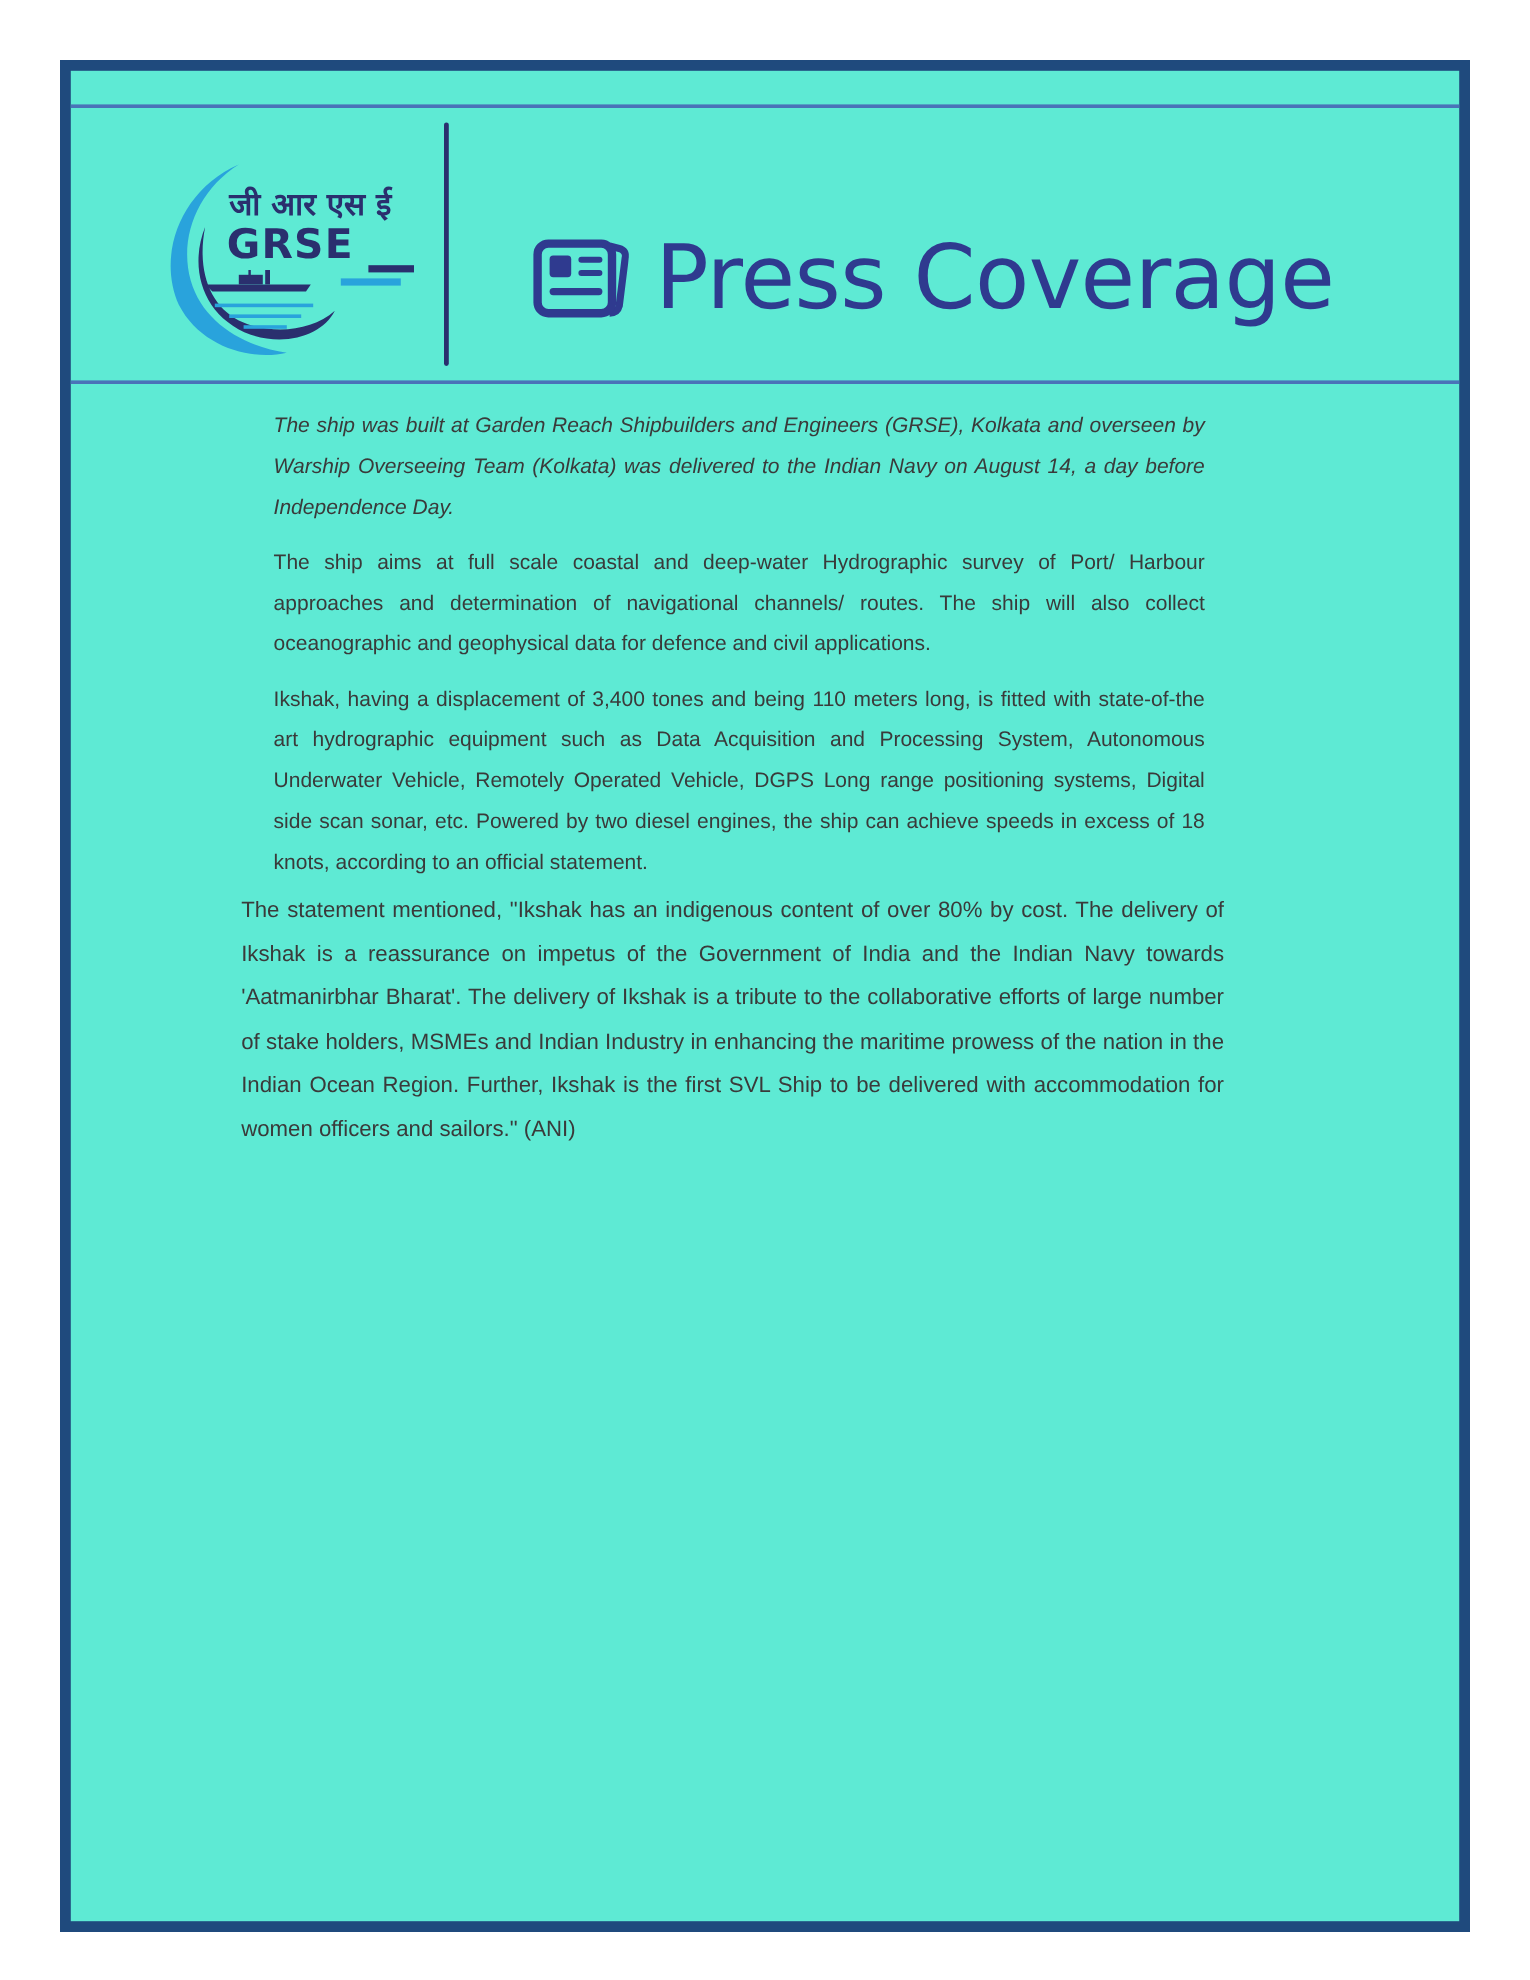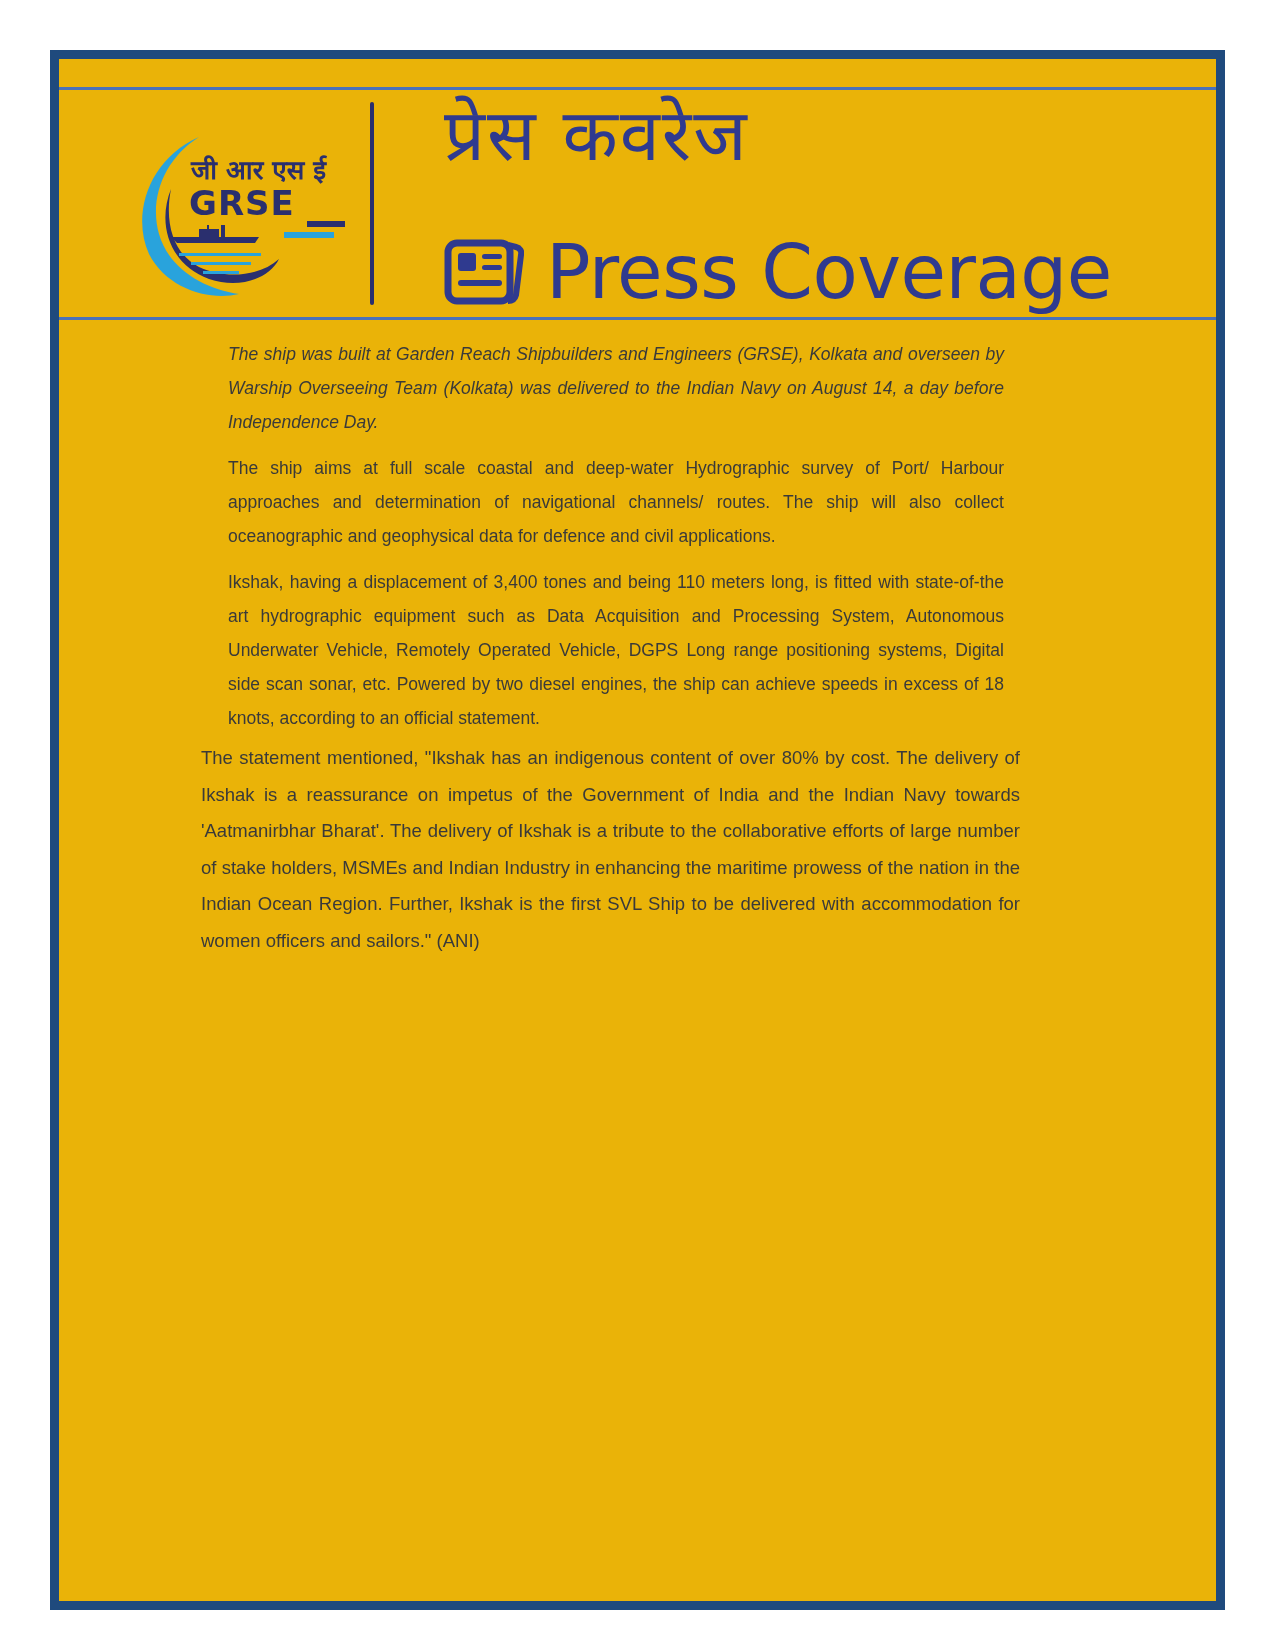--- a/index.html
+++ b/index.html
@@ -14,21 +14,21 @@
       overflow: hidden;
       font-family: "Liberation Sans", "DejaVu Sans", sans-serif;
     }
     .frame {
       position: absolute;
       left: 50px;
       top: 50px;
       width: 1157px;
       height: 1542px;
       border: 9px solid #1f4a7d;
-      background: #eab308;
+      background: #5eead4;
     }
     .header-line-top {
       position: absolute;
       left: 0;
       right: 0;
       top: 28px;
       height: 3px;
       background: #4a72b8;
     }
     .header-line-bottom {
@@ -67,21 +67,20 @@
       line-height: 1;
       white-space: nowrap;
     }
     .title-en {
       position: absolute;
       left: 385px;
       top: 136px;
       display: flex;
       align-items: center;
       white-space: nowrap;
-      margin-top: 40px;
     }
     .title-en .news-icon {
       width: 80px;
       height: 66px;
       margin-right: 22px;
     }
     .title-en .label {
       font-family: "DejaVu Sans", "Liberation Sans", sans-serif;
       font-size: 74px;
       color: #2f3a8f;
@@ -142,21 +141,20 @@
       <rect x="78" y="96" width="2" height="5" fill="#2a2f6e"></rect>
 
       <rect x="50" y="124" width="82" height="3" fill="#29a3dc"></rect>
       <rect x="62" y="133" width="60" height="3" fill="#29a3dc"></rect>
       <rect x="74" y="142" width="36" height="3" fill="#29a3dc"></rect>
     </svg>
   </div>
 
   <div class="vsep"></div>
 
-  <div class="title-hindi">प्रेस  कवरेज</div>
 
   <div class="title-en">
     <svg class="news-icon" viewBox="0 0 80 66">
       <path d="M64 6 L 72 8 C 76 9, 78 12, 77 16 L 72 56 C 71 60, 68 62, 64 62" fill="none" stroke="#2f3a8f" stroke-width="6"></path>
       <rect x="4" y="4" width="62" height="58" rx="9" ry="9" fill="none" stroke="#2f3a8f" stroke-width="7"></rect>
       <rect x="14" y="14" width="18" height="18" rx="3" fill="#2f3a8f"></rect>
       <rect x="38" y="15" width="20" height="5" rx="2.5" fill="#2f3a8f"></rect>
       <rect x="38" y="26" width="20" height="5" rx="2.5" fill="#2f3a8f"></rect>
       <rect x="14" y="41" width="44" height="6" rx="3" fill="#2f3a8f"></rect>
     </svg>

